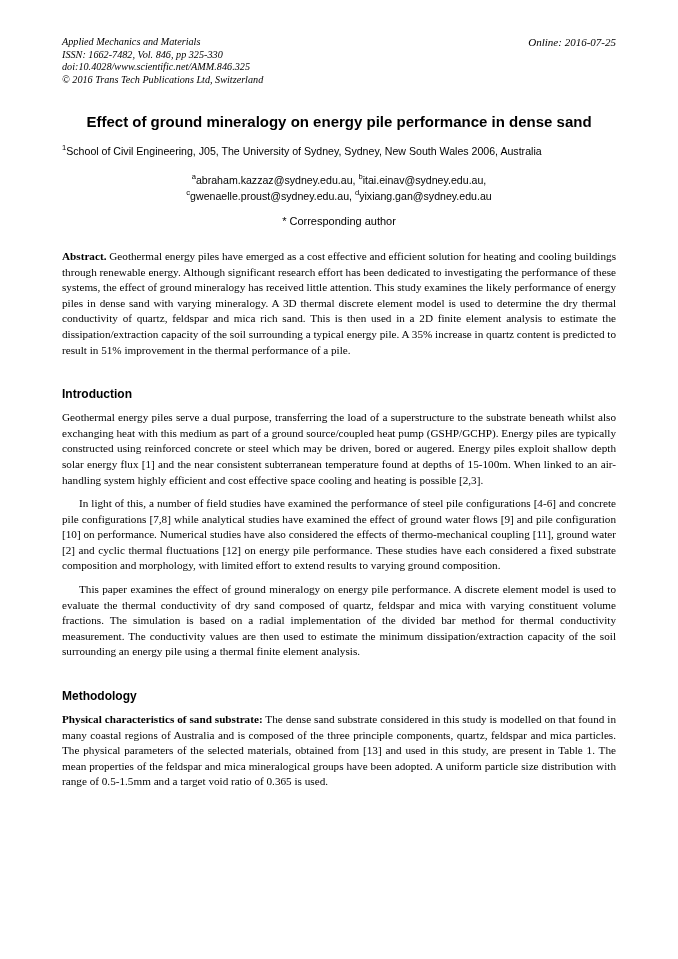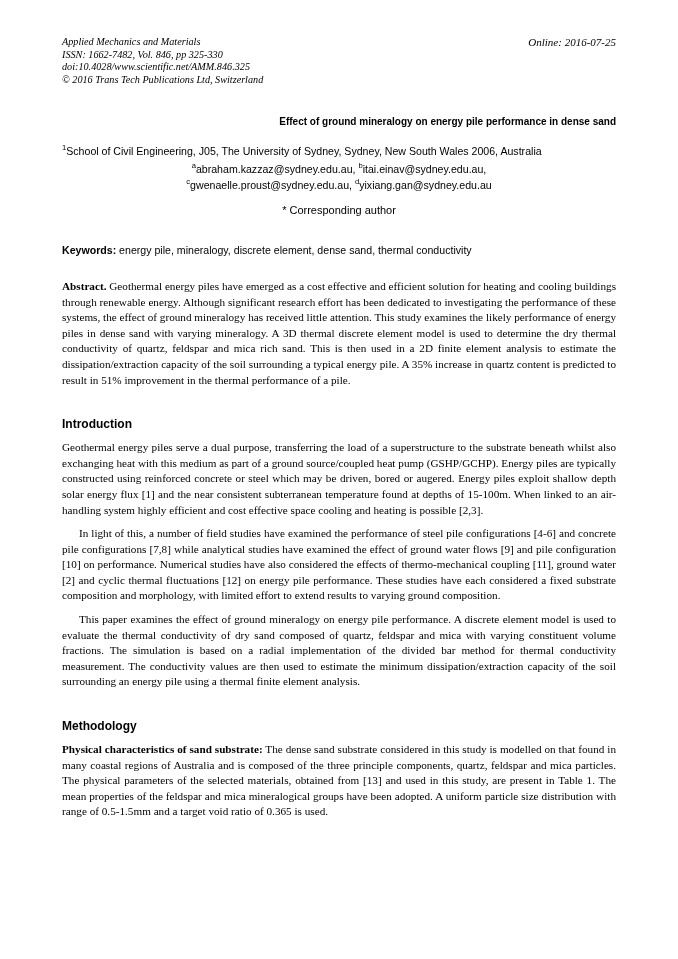--- a/index.html
+++ b/index.html
@@ -36,23 +36,23 @@
   }
   .header-right {
     flex: 0 0 auto;
     padding-top: 0px;
     font-size: 11px;
   }
   .header-line { white-space: nowrap; }
 
   
   .title {
-    text-align: right;
+    text-align: center;
     font-weight: bold;
-    font-size: 10px;
+    font-size: 15px;
     line-height: 19px;
     margin-top: 26px;
     font-family: "Liberation Sans", sans-serif;
   }
 
   
   .authors {
     text-align: center;
     font-size: 14.6px;
     line-height: 18px;
@@ -66,20 +66,21 @@
     line-height: 13.6px;
     margin-top: 10px;
     font-family: "Liberation Sans", sans-serif;
   }
   .affiliation sup { font-size: 7.6px; }
 
   .emails {
     text-align: center;
     font-size: 10.6px;
     line-height: 14.2px;
+    margin-top: 11px;
     font-family: "Liberation Sans", sans-serif;
   }
   .emails sup { font-size: 7.6px; }
 
   .corresponding {
     text-align: center;
     font-size: 11px;
     margin-top: 12px;
     font-family: "Liberation Sans", sans-serif;
   }
@@ -145,23 +146,20 @@
 
   <div class="emails">
     <sup>a</sup><span>abraham.kazzaz@sydney.edu.au,</span>
     <sup>b</sup><span>itai.einav@sydney.edu.au,</span><br>
     <sup>c</sup><span>gwenaelle.proust@sydney.edu.au,</span>
     <sup>d</sup><span>yixiang.gan@sydney.edu.au</span>
   </div>
 
   <div class="corresponding">* Corresponding author</div>
 
-  <div class="keywords">
-    <b>Keywords:</b><span> energy pile, mineralogy, discrete element, dense sand, thermal conductivity</span>
-  </div>
 
   <div class="abstract">
     <b>Abstract.</b><span> Geothermal energy piles have emerged as a cost effective and efficient solution for heating and cooling buildings through renewable energy. Although significant research effort has been dedicated to investigating the performance of these systems, the effect of ground mineralogy has received little attention. This study examines the likely performance of energy piles in dense sand with varying mineralogy. A 3D thermal discrete element model is used to determine the dry thermal conductivity of quartz, feldspar and mica rich sand. This is then used in a 2D finite element analysis to estimate the dissipation/extraction capacity of the soil surrounding a typical energy pile. A 35% increase in quartz content is predicted to result in 51% improvement in the thermal performance of a pile.</span>
   </div>
 
   <div class="section-head">Introduction</div>
   <p class="body">Geothermal energy piles serve a dual purpose, transferring the load of a superstructure to the substrate beneath whilst also exchanging heat with this medium as part of a ground source/coupled heat pump (GSHP/GCHP). Energy piles are typically constructed using reinforced concrete or steel which may be driven, bored or augered. Energy piles exploit shallow depth solar energy flux [1] and the near consistent subterranean temperature found at depths of 15-100m. When linked to an air-handling system highly efficient and cost effective space cooling and heating is possible [2,3].</p>
   <p class="body indent">In light of this, a number of field studies have examined the performance of steel pile configurations [4-6] and concrete pile configurations [7,8] while analytical studies have examined the effect of ground water flows [9] and pile configuration [10] on performance. Numerical studies have also considered the effects of thermo-mechanical coupling [11], ground water [2] and cyclic thermal fluctuations [12] on energy pile performance. These studies have each considered a fixed substrate composition and morphology, with limited effort to extend results to varying ground composition.</p>
   <p class="body indent">This paper examines the effect of ground mineralogy on energy pile performance. A discrete element model is used to evaluate the thermal conductivity of dry sand composed of quartz, feldspar and mica with varying constituent volume fractions. The simulation is based on a radial implementation of the divided bar method for thermal conductivity measurement. The conductivity values are then used to estimate the minimum dissipation/extraction capacity of the soil surrounding an energy pile using a thermal finite element analysis.</p>
 

